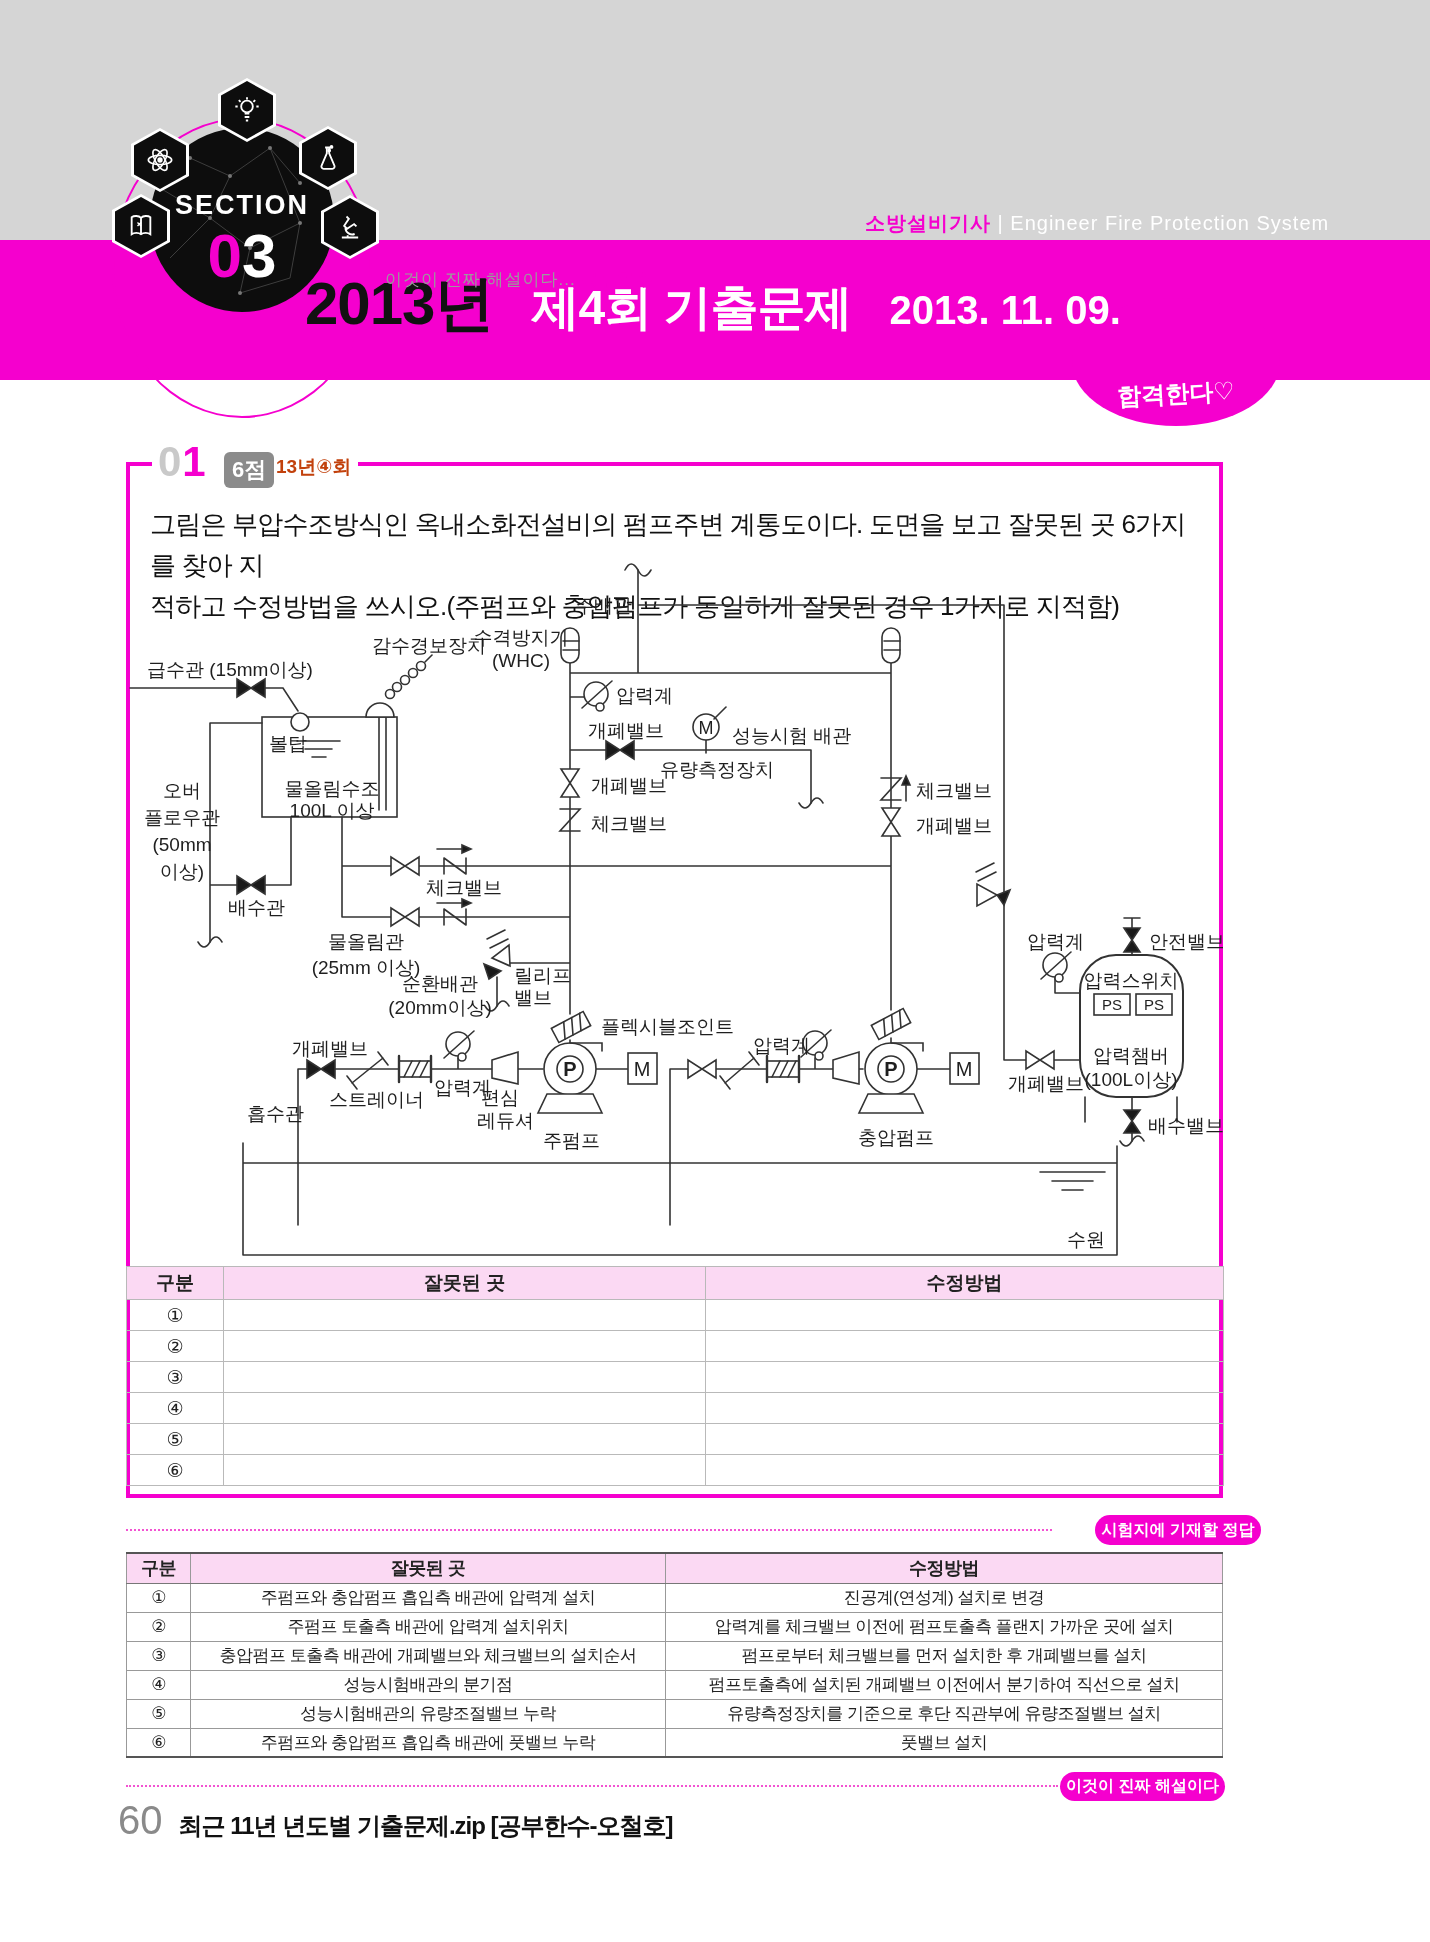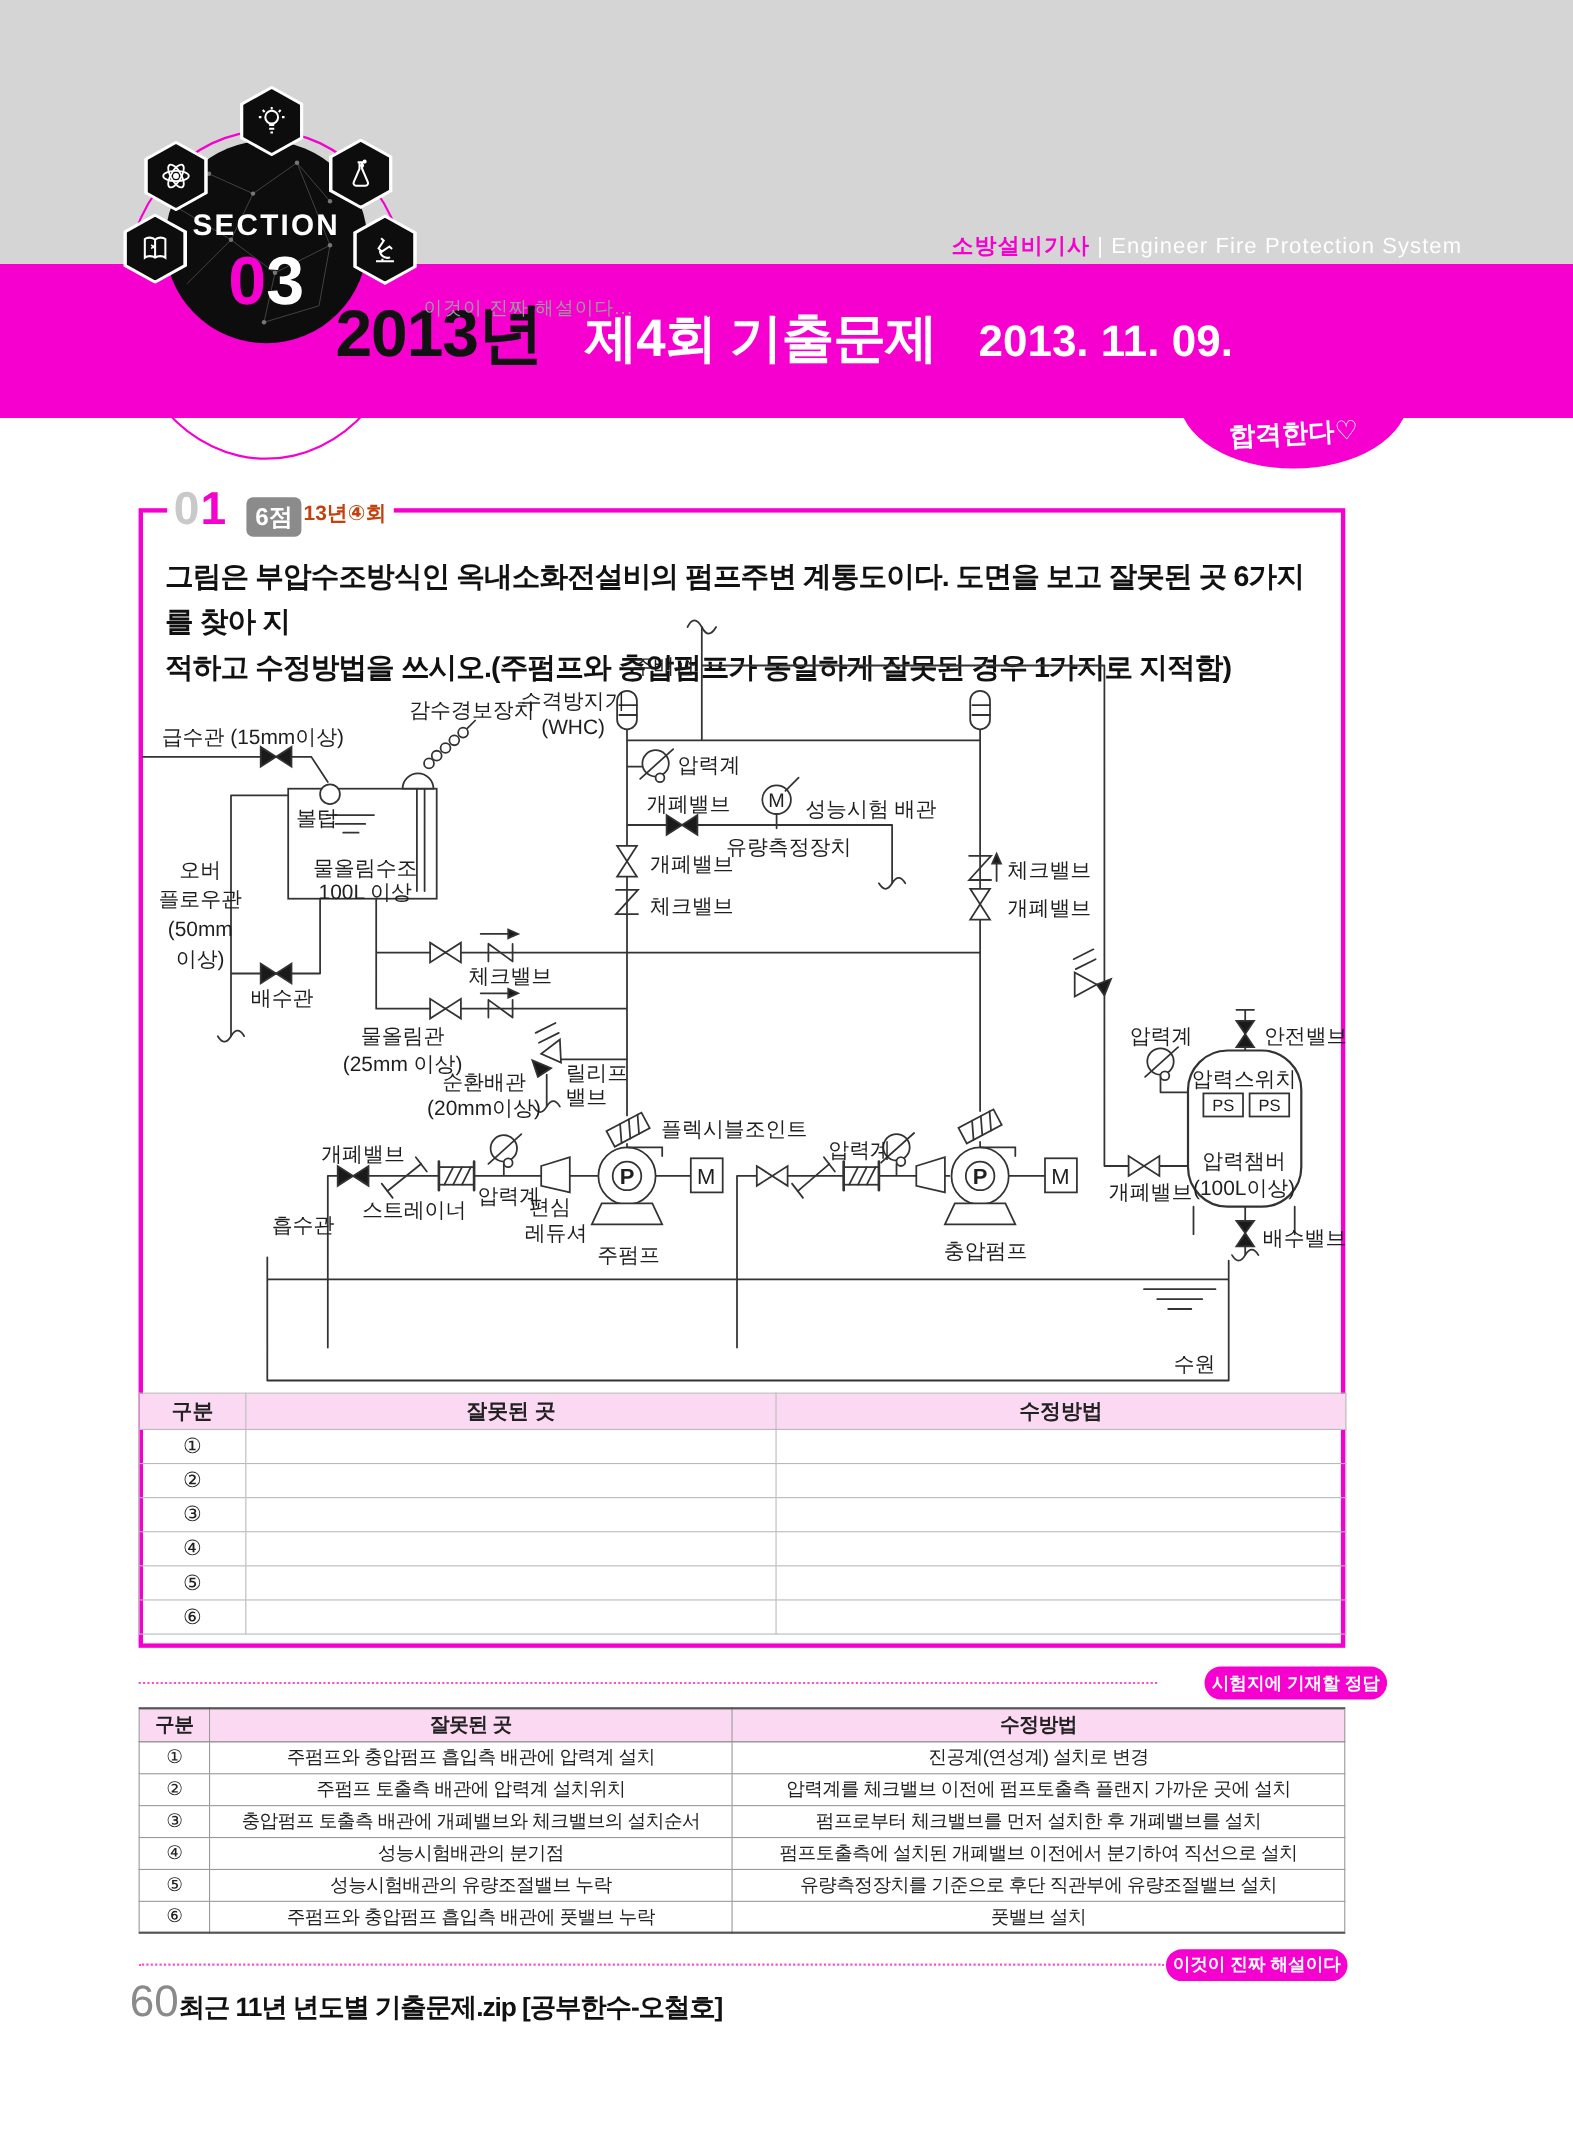--- a/index.html
+++ b/index.html
@@ -36,41 +36,41 @@
   .stamp { position:absolute; left:1072px; top:298px; width:208px; height:128px; background:#f500ce; border-radius:50%; z-index:1; }
   .stamp span { position:absolute; left:0; bottom:16px; width:100%; text-align:center; color:#fff; font-size:24px; font-weight:bold; transform:rotate(-3deg); }
 
   
   .qbox { position:absolute; left:126px; top:462px; width:1097px; height:1036px; border:4px solid #f500ce; }
   .qbox-gap { position:absolute; left:152px; top:458px; width:206px; height:12px; background:#fff; }
   .qnum { position:absolute; left:158px; top:438px; font-size:42px; font-weight:bold; letter-spacing:1px; z-index:4; }
   .qnum .z { color:#c9c9c9; } .qnum .o { color:#f500ce; }
   .pts-badge { position:absolute; left:224px; top:452px; background:#8b8b8b; color:#fff; font-size:22px; font-weight:bold; padding:3px 8px; border-radius:6px; z-index:4; }
   .exam-tag { position:absolute; left:276px; top:454px; color:#c2410c; font-size:19px; font-weight:bold; z-index:4; }
-  .qtext { position:absolute; left:150px; top:504px; width:1055px; font-size:26px; font-weight:700; color:#111; line-height:41px; letter-spacing:-0.8px; }
+  .qtext { position:absolute; left:150px; top:504px; width:1055px; font-size:26px; font-weight:400; color:#111; line-height:41px; letter-spacing:-0.8px; }
 
   svg.diagram { position:absolute; left:126px; top:552px; }
   svg.diagram text { font-family:"Liberation Sans","DejaVu Sans",sans-serif; fill:#1f1f1f; }
 
   
   table { border-collapse:collapse; table-layout:fixed; }
   .blank-table { position:absolute; left:126px; top:1266px; width:1097px; }
   .blank-table th, .blank-table td { border:1px solid #b9b9b9; font-size:19px; color:#222; text-align:center; }
   .blank-table th { background:#fbd9f3; height:33px; font-weight:bold; }
   .blank-table td { height:31px; font-weight:normal; }
 
   .dotted-rule { position:absolute; border-top:2px dotted #f352d2; }
   .pill { position:absolute; background:#f500ce; color:#fff; font-size:16px; font-weight:bold; display:flex; align-items:center; justify-content:center; white-space:nowrap; }
 
   .ans-table { position:absolute; left:126px; top:1552px; width:1096px; border-top:2px solid #555; border-bottom:2px solid #555; }
   .ans-table th, .ans-table td { border:1px solid #999; font-size:17px; color:#222; text-align:center; letter-spacing:-0.5px; }
   .ans-table th { background:#fbd9f3; height:30px; font-size:18px; font-weight:bold; border-bottom:1px solid #777; }
   .ans-table td { height:29px; }
 
-  .footer { position:absolute; left:118px; top:1798px; display:flex; align-items:baseline; }
+  .footer { position:absolute; left:118px; top:1798px; display:flex; align-items:baseline; gap:16px; }
   .footer .pageno { font-size:40px; color:#8a8a8a; }
   .footer .ftext { font-size:24px; font-weight:bold; color:#111; letter-spacing:-1px; }
 </style>
 </head>
 <body>
 
 <div class="page">
 
   <div class="gray-band"></div>
   <div class="magenta-band"></div>

